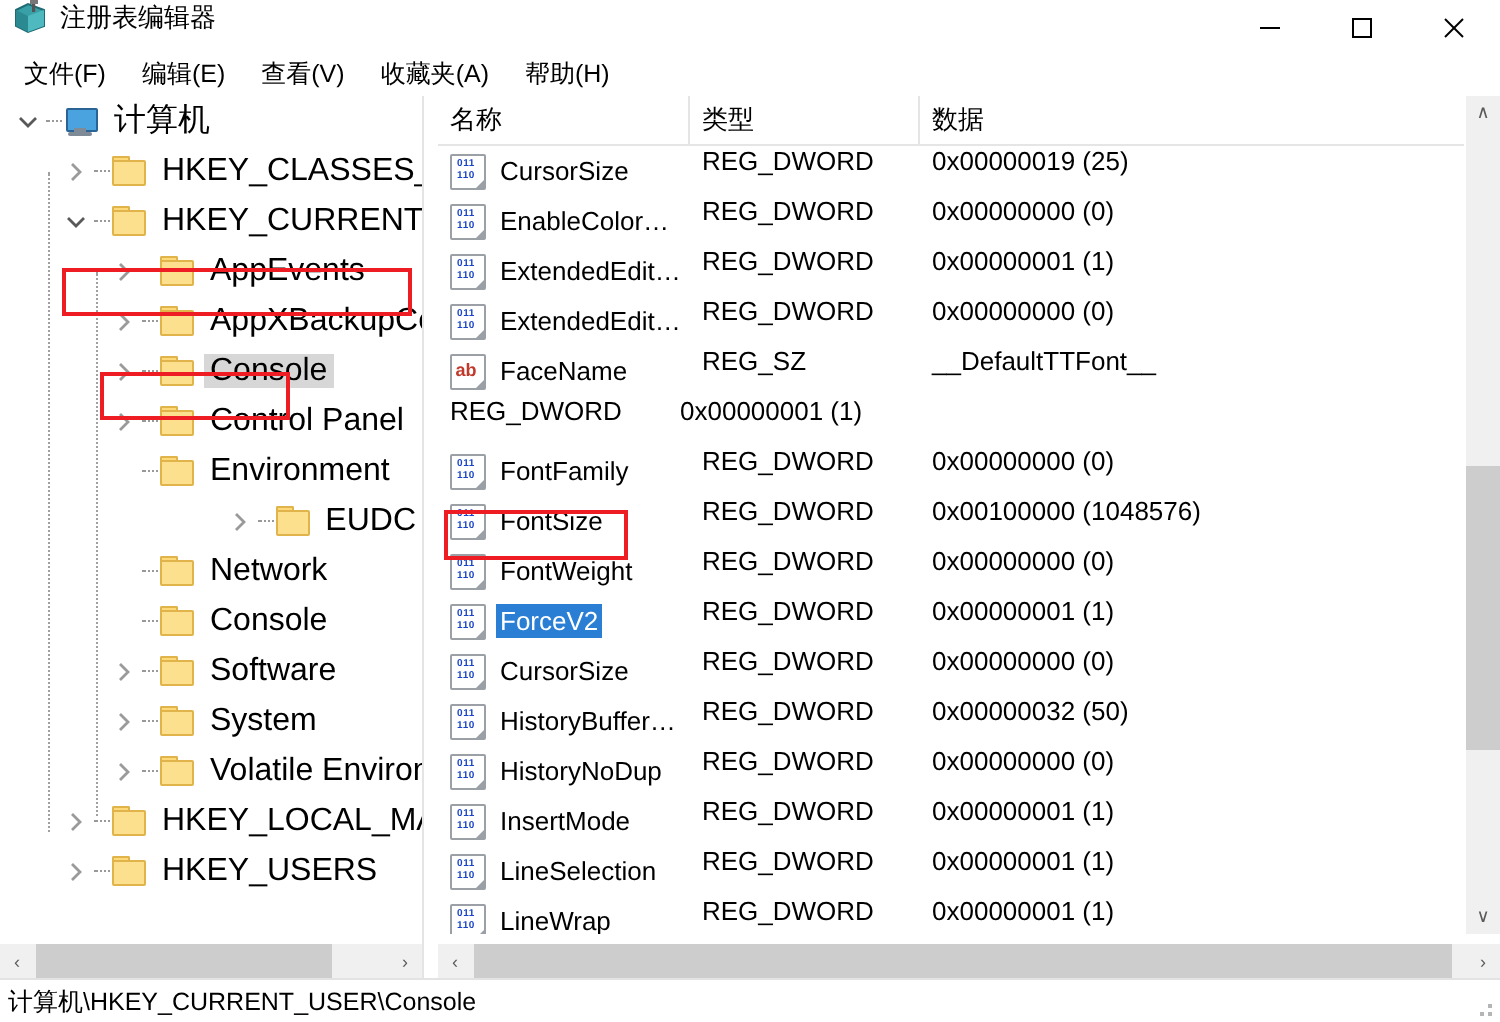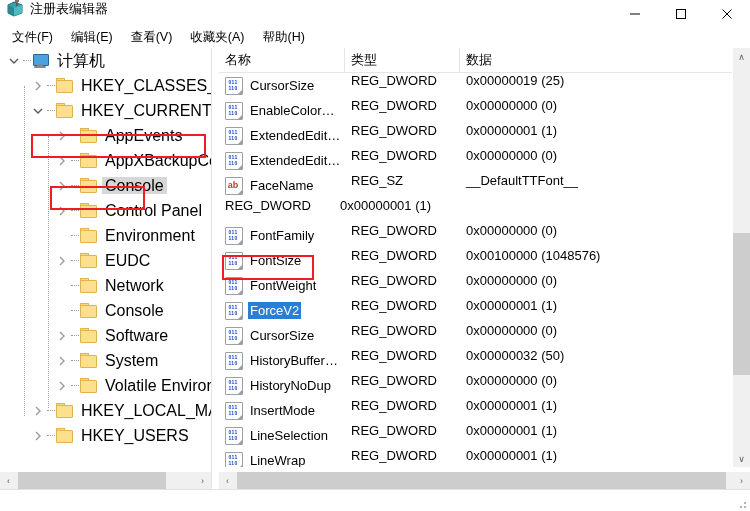--- a/index.html
+++ b/index.html
@@ -583,21 +583,21 @@
           <div class="tw-expander"></div>
           <div class="tw-dots">
             <i></i>
           </div>
           <div class="folder-icon">
             <div class="f-tab"></div>
             <div class="f-body"></div>
           </div>
           <span class="tree-label">Environment</span>
         </div>
-        <div class="tree-row" style="padding-left: 54px;">
+        <div class="tree-row" style="padding-left: 54px; justify-content: flex-end;">
           <div class="tw-expander">
             <svg width="10" height="10" viewBox="0 0 10 10">
               <polyline points="3,1 7,5 3,9" fill="none" stroke="#9a9a9a" stroke-width="1.4"></polyline>
             </svg>
           </div>
           <div class="tw-dots">
             <i></i>
           </div>
           <div class="folder-icon">
             <div class="f-tab"></div>
@@ -911,18 +911,19 @@
       <div class="hs-arrow">‹</div>
       <div class="hs-track">
         <div class="hs-thumb" style="left:1px; width:489px;"></div>
       </div>
       <div class="hs-arrow">›</div>
     </div>
   </div>
 </div>
 
 <div class="statusbar">
+  <div class="status-text">计算机\HKEY_CURRENT_USER\Console</div>
   <div class="grip">
     <i style="left:8px; top:8px;"></i>
       <i style="left:4px; top:8px;"></i>
       <i style="left:8px; top:4px;"></i>
   </div>
 </div>
 
 </body></html>

